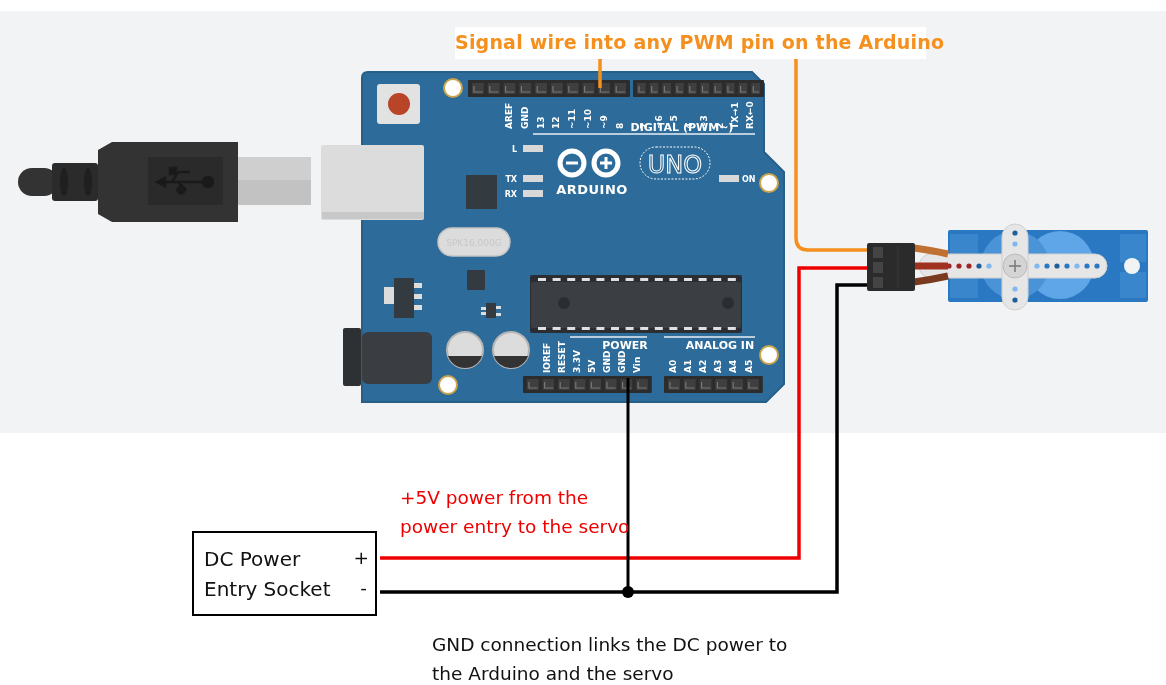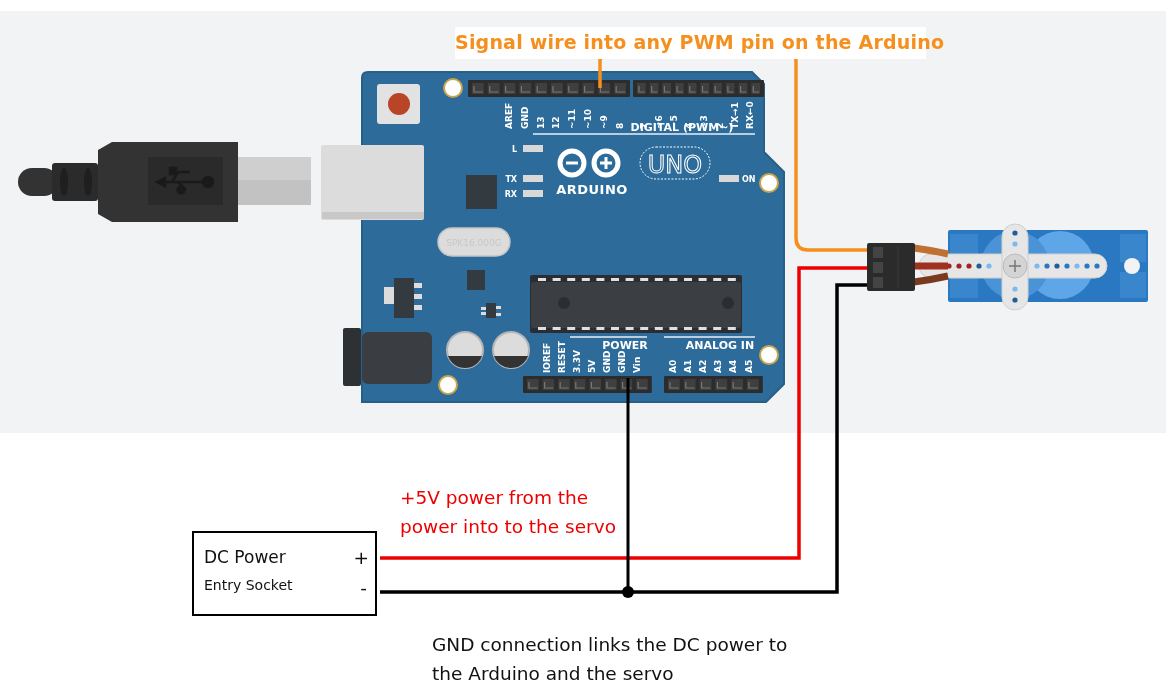--- a/index.html
+++ b/index.html
@@ -4,22 +4,22 @@
 <style>
   html,body{margin:0;padding:0;background:#ffffff;}
   body{width:1166px;height:685px;position:relative;overflow:hidden;font-family:"Liberation Sans",sans-serif;}
   #canvas-bg{position:absolute;left:0;top:11px;width:1166px;height:422px;background:#f2f3f5;}
   #diagram{position:absolute;left:0;top:0;}
   .lbl{position:absolute;white-space:nowrap;font-family:"DejaVu Sans","Liberation Sans",sans-serif;margin-top:16px;}
   #signal-label{left:455px;top:11px;width:471px;height:32px;background:#ffffff;color:#f5901e;font-weight:bold;font-size:19px;line-height:30px;text-align:center;letter-spacing:0.2px;}
   #power-label{left:400px;top:467px;color:#ee0000;font-size:18.5px;line-height:29px;white-space:normal;width:230px;}
   #gnd-label{left:432px;top:614px;color:#111;font-size:18.5px;line-height:29px;white-space:normal;width:380px;}
   #dc-box{position:absolute;left:192px;top:531px;width:185px;height:85px;border:2px solid #000;background:#fff;box-sizing:border-box;}
-  #dc-line1{position:absolute;left:10px;top:14px;font-size:17px;color:#111;font-family:"DejaVu Sans",sans-serif;}
-  #dc-line2{position:absolute;left:10px;top:44px;font-size:14px;color:#111;font-family:"DejaVu Sans",sans-serif;}
+  #dc-line1{position:absolute;left:10px;top:14px;font-size:20px;color:#111;font-family:"DejaVu Sans",sans-serif;}
+  #dc-line2{position:absolute;left:10px;top:44px;font-size:20px;color:#111;font-family:"DejaVu Sans",sans-serif;}
   #dc-plus{position:absolute;right:6px;top:14px;font-size:18.5px;color:#111;font-family:"DejaVu Sans",sans-serif;}
   #dc-minus{position:absolute;right:8px;top:44px;font-size:18.5px;color:#111;font-family:"DejaVu Sans",sans-serif;}
   svg text{font-family:"DejaVu Sans","Liberation Sans",sans-serif;}
 </style>
 </head>
 <body>
 
 <div id="canvas-bg"></div>
 
 <svg id="diagram" width="1166" height="685" viewBox="0 0 1166 685" xmlns="http://www.w3.org/2000/svg">
@@ -343,21 +343,21 @@
     <path d="M914 282 Q930 280 948 276" stroke="#7a3a20" stroke-width="7" fill="none"></path>
     <rect x="867" y="243" width="48" height="48" rx="2" fill="#2b2b2b"></rect>
     <rect x="873" y="247" width="10" height="11" fill="#444"></rect>
     <rect x="873" y="262" width="10" height="11" fill="#444"></rect>
     <rect x="873" y="277" width="10" height="11" fill="#444"></rect>
     <line x1="898" y1="246" x2="898" y2="288" stroke="#3a3a3a"></line>
   </g>
 </svg>
 
 <div id="signal-label" class="lbl">Signal wire into any PWM pin on the Arduino</div>
-<div id="power-label" class="lbl">+5V power from the power into to the servo</div>
+<div id="power-label" class="lbl">+5V power from the power entry to the servo</div>
 <div id="gnd-label" class="lbl">GND connection links the DC power to the Arduino and the servo</div>
 
 <div id="dc-box">
   <span id="dc-line1">DC Power</span>
   <span id="dc-line2">Entry Socket</span>
   <span id="dc-plus">+</span>
   <span id="dc-minus">-</span>
 </div>
 
 </body></html>

